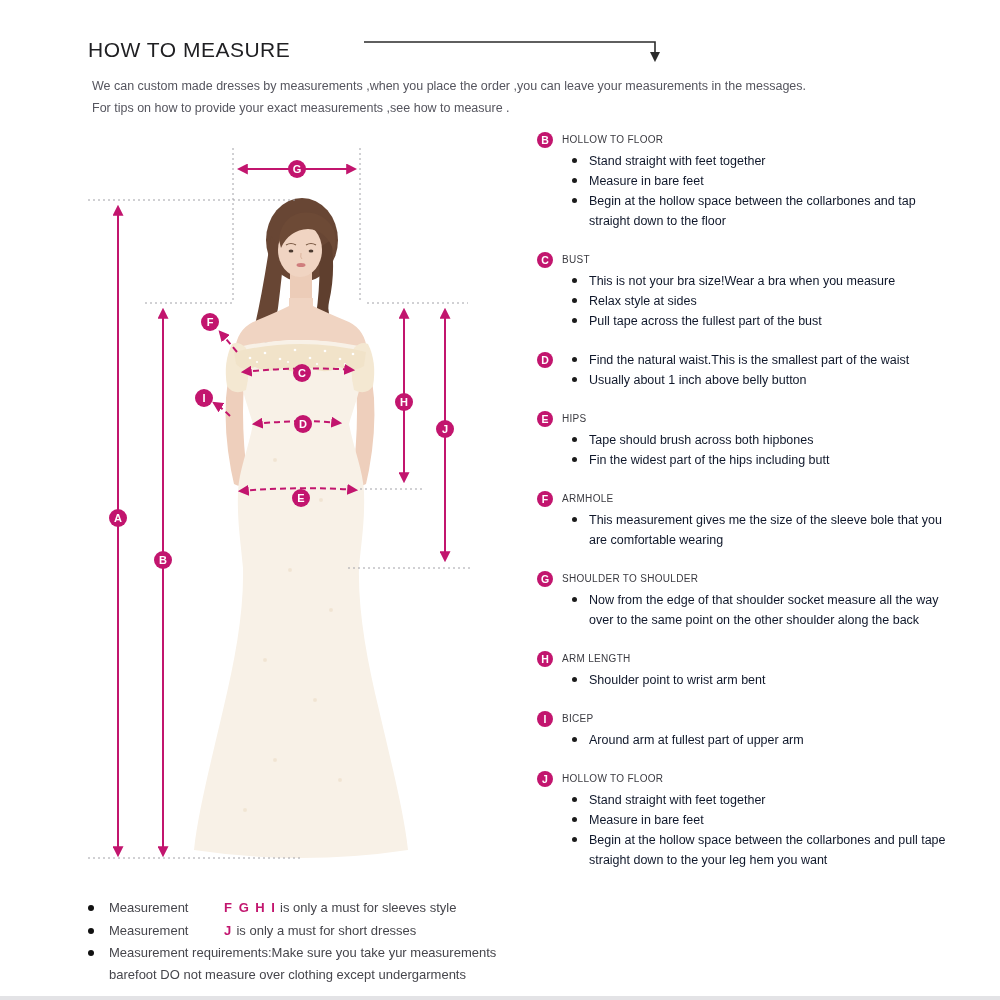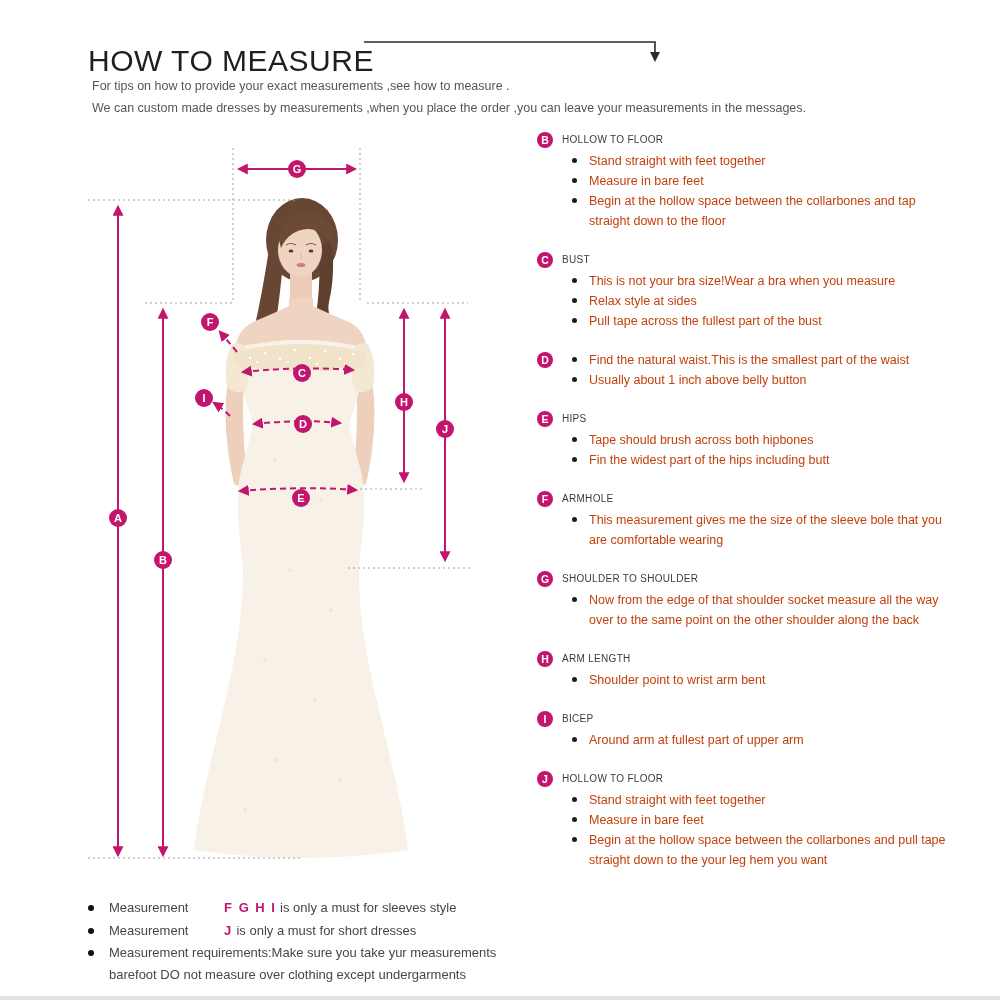--- a/index.html
+++ b/index.html
@@ -1,19 +1,19 @@
 <!DOCTYPE html>
 <html><head>
 <meta charset="utf-8">
 <style>
   html,body{margin:0;padding:0;background:#fff;}
   .page{position:relative;width:1000px;height:1000px;background:#fff;overflow:hidden;
         font-family:"Liberation Sans","DejaVu Sans",sans-serif;}
   
-  .page-title{position:absolute;left:88px;top:24px;font-size:30px;letter-spacing:.5px;
+  .page-title{position:absolute;left:88px;top:24px;font-size:21px;letter-spacing:.5px;
               color:#1f1f22;font-weight:400;}
   .title-arrow{position:absolute;left:358px;top:28px;}
   .intro{position:absolute;left:92px;top:76px;width:830px;font-size:12.5px;line-height:21.5px;
          color:#55555e;}
   
   .figure{position:absolute;left:85px;top:140px;width:420px;height:748px;}
   .figure svg{position:absolute;left:0;top:0;}
   .marker-badge{position:absolute;width:18px;height:18px;border-radius:50%;
                 background:#c2156e;color:#fff;font-size:11px;font-weight:bold;
                 display:flex;align-items:center;justify-content:center;
@@ -21,21 +21,21 @@
   
   .sections{position:absolute;left:537px;top:130px;width:430px;}
   .section{display:flex;gap:9px;margin-bottom:19px;}
   .s-badge{flex:none;width:16px;height:16px;border-radius:50%;background:#c2156e;color:#fff;
            font-size:10.5px;font-weight:bold;display:flex;align-items:center;justify-content:center;
            margin-top:2px;line-height:1;}
   .s-title{font-size:10px;color:#3a3a40;letter-spacing:.3px;line-height:19px;margin-bottom:2px;}
   .bullet{display:flex;line-height:20px;}
   .bullet .dot{flex:none;width:5px;height:5px;border-radius:50%;background:#1c1c1c;
                margin:7px 12px 0 10px;}
-  .bullet .btext{font-size:12.5px;color:#c2410c;max-width:358px;}
+  .bullet .btext{font-size:12.5px;color:#0f172a;max-width:358px;}
   
   .footnotes{position:absolute;left:88px;top:897px;width:440px;}
   .footnote{display:flex;line-height:21.5px;margin-bottom:1px;}
   .footnote .dot{flex:none;width:6px;height:6px;border-radius:50%;background:#111;margin:8px 15px 0 0;}
   .footnote .ftext{font-size:13px;color:#46464c;max-width:390px;}
   .footnote .hl{color:#c2156e;font-weight:bold;letter-spacing:1.5px;padding-left:32px;}
   .bottom-edge{position:absolute;left:0;bottom:0;width:100%;height:4px;background:#e3e3e6;}
 </style>
 </head>
 <body>
@@ -47,22 +47,22 @@
   <svg class="title-arrow" width="312" height="44" viewBox="0 0 312 44">
     <defs>
       <marker id="blkArrow" viewBox="0 0 10 10" refX="8" refY="5" markerWidth="6.5" markerHeight="6.5" orient="auto">
         <path d="M0 0 L10 5 L0 10 z" fill="#2b2b2b"></path>
       </marker>
     </defs>
     <path d="M6 14 H297 V32" fill="none" stroke="#2b2b2b" stroke-width="1.6" marker-end="url(#blkArrow)"></path>
   </svg>
 
   <div class="intro">
+    <div>We can custom made dresses by measurements ,when you place the order ,you can leave your measurements in the messages.</div>
     <div>For tips on how to provide your exact measurements ,see how to measure .</div>
-    <div>We can custom made dresses by measurements ,when you place the order ,you can leave your measurements in the messages.</div>
   </div>
 
   <div class="figure">
     <svg width="420" height="748" viewBox="0 0 420 748">
       <defs>
         <marker id="pkArrow" viewBox="0 0 10 10" refX="8" refY="5" markerWidth="5.5" markerHeight="5.5" orient="auto-start-reverse">
           <path d="M0 0 L10 5 L0 10 z" fill="#c2156e"></path>
         </marker>
       </defs>
 

